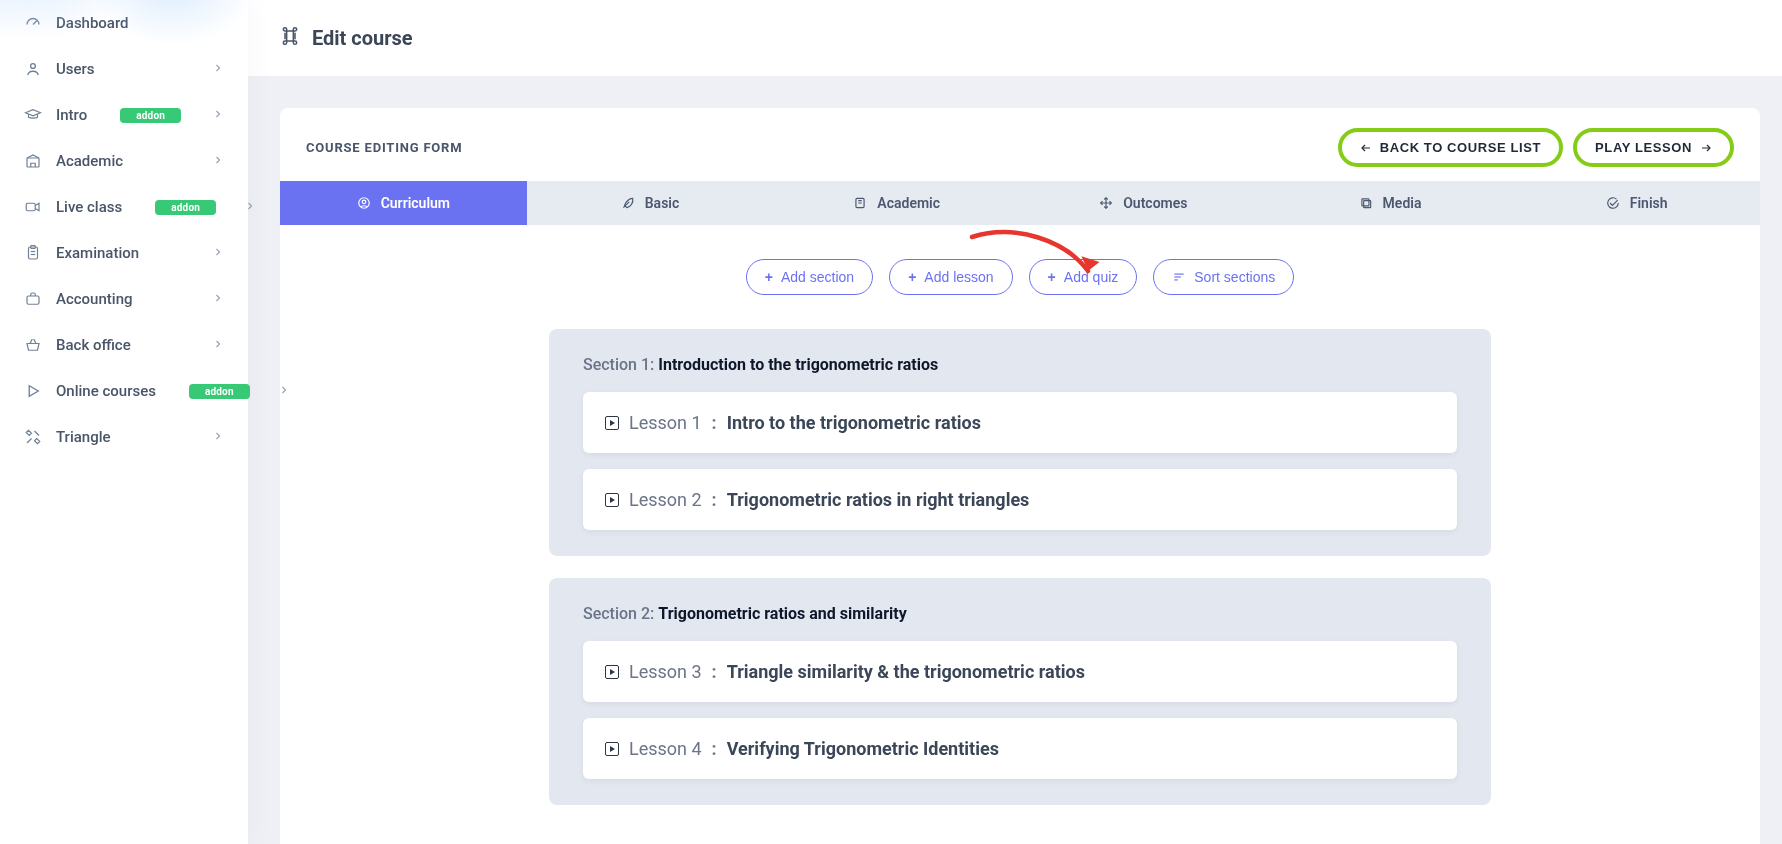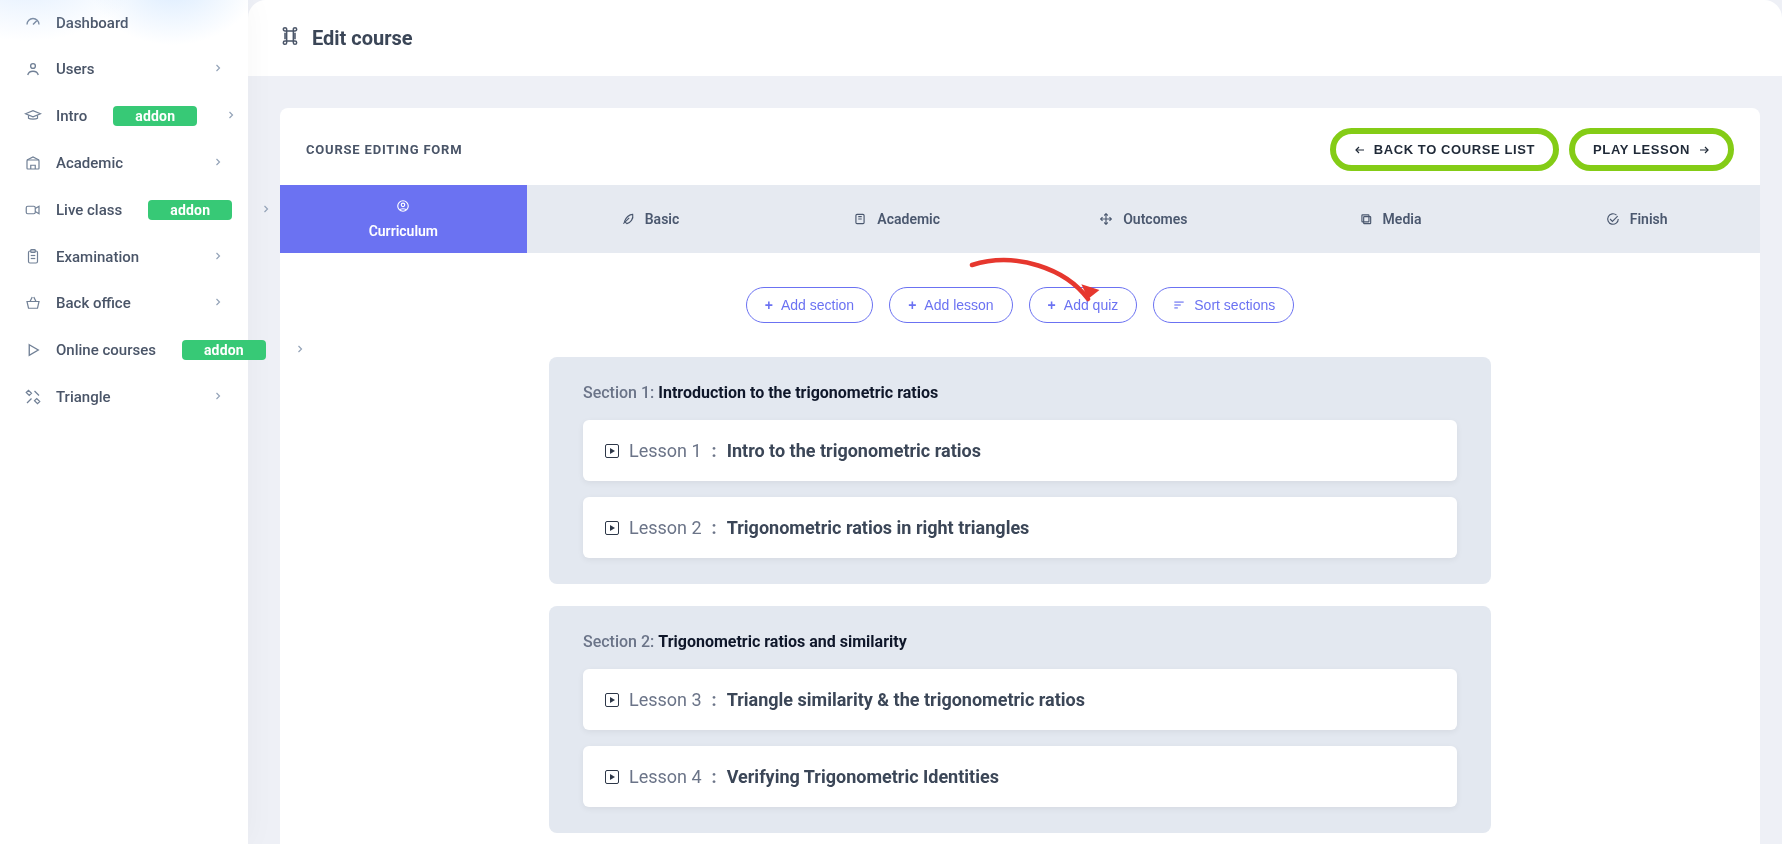--- a/index.html
+++ b/index.html
@@ -89,37 +89,36 @@
     align-items: center;
     justify-content: center;
     color: #718096;
   }
   .nav-icon svg { width: 18px; height: 18px; }
   .nav-label { flex: none; }
   .nav-spacer { flex: 1; }
   .nav-chevron { color: #94a3b8; }
   .addon {
     display: inline-block;
-    padding: 2px 22px;
+    padding: 2px 16px;
     border-radius: 4px;
     background: #37c976;
     color: #fff;
-    font-size: 14px;
+    font-size: 10px;
     font-weight: 700;
-    margin-left: 12px;
+    margin-left: 19px;
     letter-spacing: 0.2px;
   }
 
   
   .main {
     margin-left: 248px;
     height: 100%;
     padding: 0 22px 0 32px;
     overflow: hidden;
-    border-radius: 18px;
   }
   .page-header {
     background: #ffffff;
     padding: 26px 32px;
     display: flex;
     align-items: center;
     gap: 12px;
     margin-left: -32px;
     margin-right: -22px;
     padding-left: 32px;
@@ -146,21 +145,21 @@
     font-size: 13px;
     font-weight: 700;
     letter-spacing: 0.8px;
     color: #4a5568;
   }
   .head-spacer { flex: 1; }
   .ghost-btn {
     display: inline-flex;
     align-items: center;
     gap: 8px;
-    border: 6px solid #84cc16;
+    border: 4px solid #84cc16;
     color: #1f2937;
     background: #ffffff;
     border-radius: 999px;
     padding: 8px 18px;
     font-size: 13px;
     font-weight: 600;
     letter-spacing: 0.6px;
     cursor: pointer;
     margin-left: 10px;
   }
@@ -179,21 +178,20 @@
     padding: 14px 0;
     font-size: 14px;
     font-weight: 600;
     color: #4b586f;
     cursor: pointer;
     background: #e6eaf1;
   }
   .tab.active {
     background: #6b72f2;
     color: #ffffff;
-    flex-direction: column;
   }
   .tab svg { width: 14px; height: 14px; }
 
   
   .curriculum {
     padding: 34px 26px 26px;
   }
   .action-row {
     position: relative;
     display: flex;
@@ -369,20 +367,35 @@
       </span>
       <span class="nav-label">Examination</span>
       <span class="nav-spacer"></span>
       <span class="nav-chevron">
         <svg width="12" height="12" viewBox="0 0 24 24" fill="none" stroke="currentColor" stroke-width="2.4">
             <polyline points="9 6 15 12 9 18"></polyline>
           </svg>
       </span>
     </li>
 
+    <li class="nav-item">
+      <span class="nav-icon">
+        <svg viewBox="0 0 24 24" fill="none" stroke="currentColor" stroke-width="1.6">
+            <rect x="4" y="8" width="16" height="11" rx="2"></rect>
+            <path d="M9 8V6a2 2 0 0 1 2-2h2a2 2 0 0 1 2 2v2"></path>
+          </svg>
+      </span>
+      <span class="nav-label">Accounting</span>
+      <span class="nav-spacer"></span>
+      <span class="nav-chevron">
+        <svg width="12" height="12" viewBox="0 0 24 24" fill="none" stroke="currentColor" stroke-width="2.4">
+            <polyline points="9 6 15 12 9 18"></polyline>
+          </svg>
+      </span>
+    </li>
 
     <li class="nav-item">
       <span class="nav-icon">
         <svg viewBox="0 0 24 24" fill="none" stroke="currentColor" stroke-width="1.6">
             <path d="M4 10h16l-2 9H6l-2-9z"></path>
             <path d="M8 10l3-6"></path>
             <path d="M16 10l-3-6"></path>
           </svg>
       </span>
       <span class="nav-label">Back office</span>

